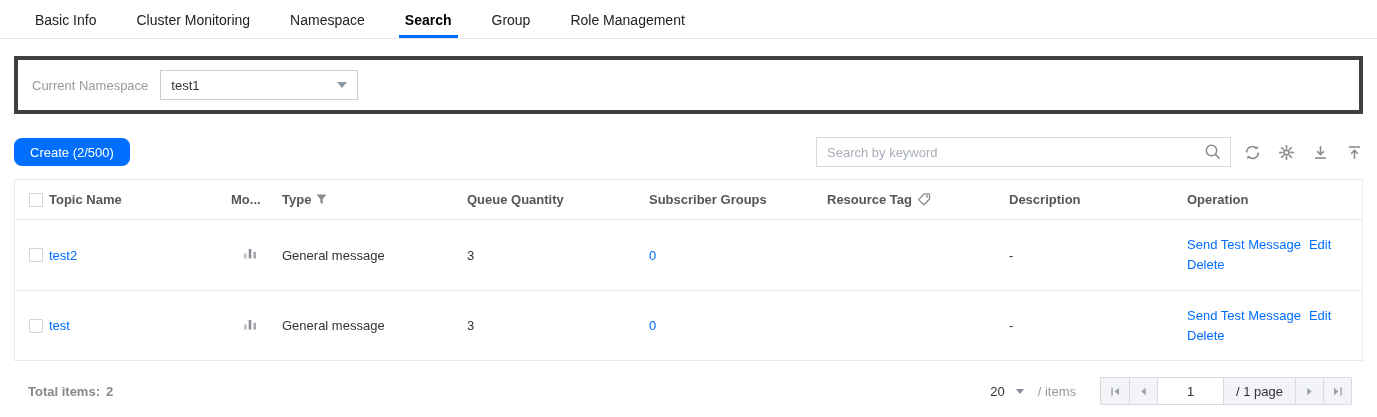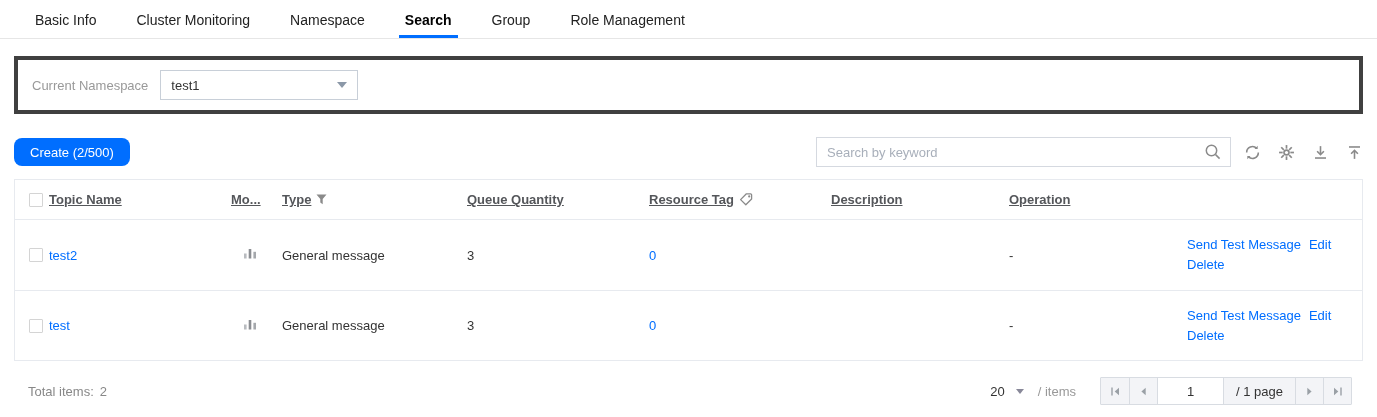--- a/index.html
+++ b/index.html
@@ -29,42 +29,42 @@
   .search-wrap input { flex:1; border:none; outline:none; height:100%; padding:0 36px 0 10px;
     font-size:13px; color:#333; font-family:inherit; background:transparent; }
   .search-wrap input::placeholder { color:#a8afba; }
   .search-btn { position:absolute; right:8px; top:5px; cursor:pointer; line-height:0; }
   .tool-icons { display:flex; gap:17px; margin-left:13px; align-items:center; }
   .tool-icon { cursor:pointer; line-height:0; }
 
   
   .table { margin:12px 14px 0; border:1px solid #e7eaef; font-size:13px; }
   .tr { display:flex; align-items:center; }
-  .thead { height:40px; border-bottom:1px solid #e7eaef; font-weight:bold; color:#54565a;text-decoration:underline; }
+  .thead { height:40px; border-bottom:1px solid #e7eaef; font-weight:bold; color:#54565a; }
   .row { height:70px; }
   .row + .row { border-top:1px solid #e7eaef; }
   .td, .th { display:flex; align-items:center; padding-right:10px; height:100%; }
   .c-check { width:34px; padding-left:14px; padding-right:0; }
   .c-name  { width:182px; }
   .c-mon   { width:51px; }
   .c-type  { width:185px; }
   .c-queue { width:182px; }
   .c-subs  { width:178px; }
   .c-tag   { width:182px; }
   .c-desc  { width:178px; }
   .c-op    { flex:1; }
   .checkbox { width:14px; height:14px; border:1px solid #d4d4d4; border-radius:1px; background:#fff; cursor:pointer; }
   a.link { color:#006eff; text-decoration:none; cursor:pointer; }
   .ops { display:flex; flex-wrap:wrap; column-gap:8px; row-gap:0; line-height:20px; align-content:center; }
   .hicon { margin-left:5px; line-height:0; }
   .mon-cell { padding-left:12px; }
 
   
   .footer { margin:0 14px; padding:16px 11px 0 14px; display:flex; align-items:center; font-size:13px; }
-  .total { color:#888; display:flex; gap:6px; }
+  .total { color:#888; display:flex; gap:6px;font-weight:bold; }
   .pager-right { margin-left:auto; display:flex; align-items:center; }
   .psize { display:flex; align-items:center; gap:11px; margin-right:24px; cursor:pointer; }
   .psize .num { color:#333; }
   .psize .small-caret { width:0; height:0; border-left:4px solid transparent; border-right:4px solid transparent; border-top:5px solid #889; }
   .psize .per { color:#999; margin-left:3px; }
   .pager { display:flex; border:1px solid #d8dce2; height:28px; border-radius:1px; overflow:hidden; }
   .pbtn { width:28px; display:flex; align-items:center; justify-content:center;
     background:#f3f4f7; cursor:pointer; }
   .pbtn + .pbtn, .pgin, .plabel, .pbtn.after { border-left:1px solid #d8dce2; }
   .pgin { width:66px; border-right:0; text-align:center; background:#fff; font-size:13px; color:#333;
@@ -157,20 +157,21 @@
     <div class="th c-mon">Mo...</div>
     <div class="th c-type">
       <span>Type</span>
       <span class="hicon">
         <svg width="11" height="11" viewBox="0 0 11 11">
             <path d="M0.5 0.5h10L6.7 4.9v5.3L4.3 8.4V4.9Z" fill="#8a8a8a"></path>
           </svg>
       </span>
     </div>
     <div class="th c-queue">Queue Quantity</div>
+    <div class="th c-subs">Subscriber Groups</div>
     <div class="th c-tag">
       <span>Resource Tag</span>
       <span class="hicon">
         <svg width="15" height="15" viewBox="0 0 15 15">
             <path d="M7.4 1.8h4.2a1 1 0 0 1 1 1v4.2l-5.8 5.8-5.2-5.2z" fill="none" stroke="#8a8a8a" stroke-width="1.3" stroke-linejoin="round"></path>
             <circle cx="10.2" cy="4.4" r="1.1" fill="#8a8a8a"></circle>
           </svg>
       </span>
     </div>
     <div class="th c-desc">Description</div>

